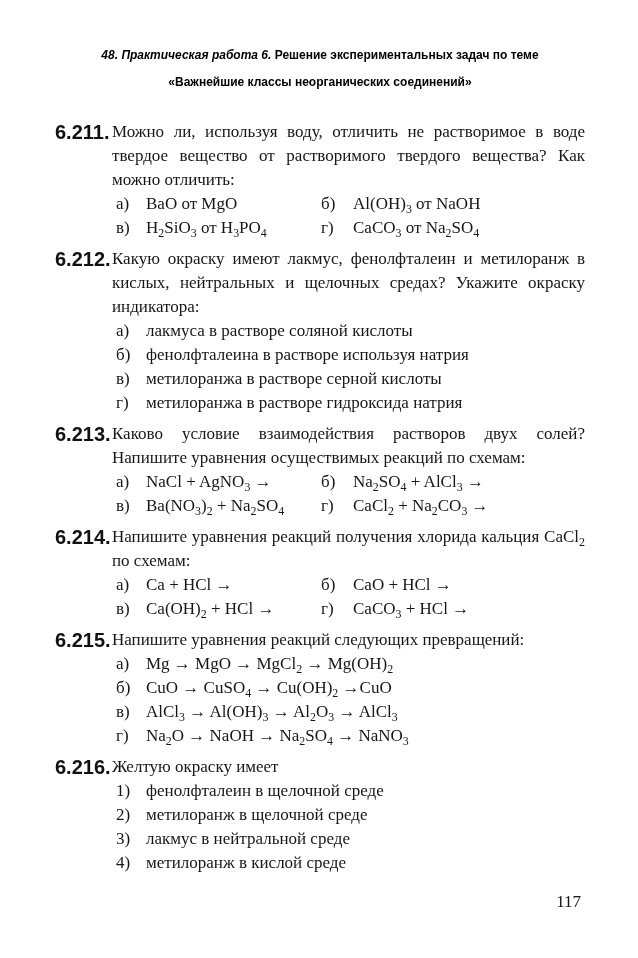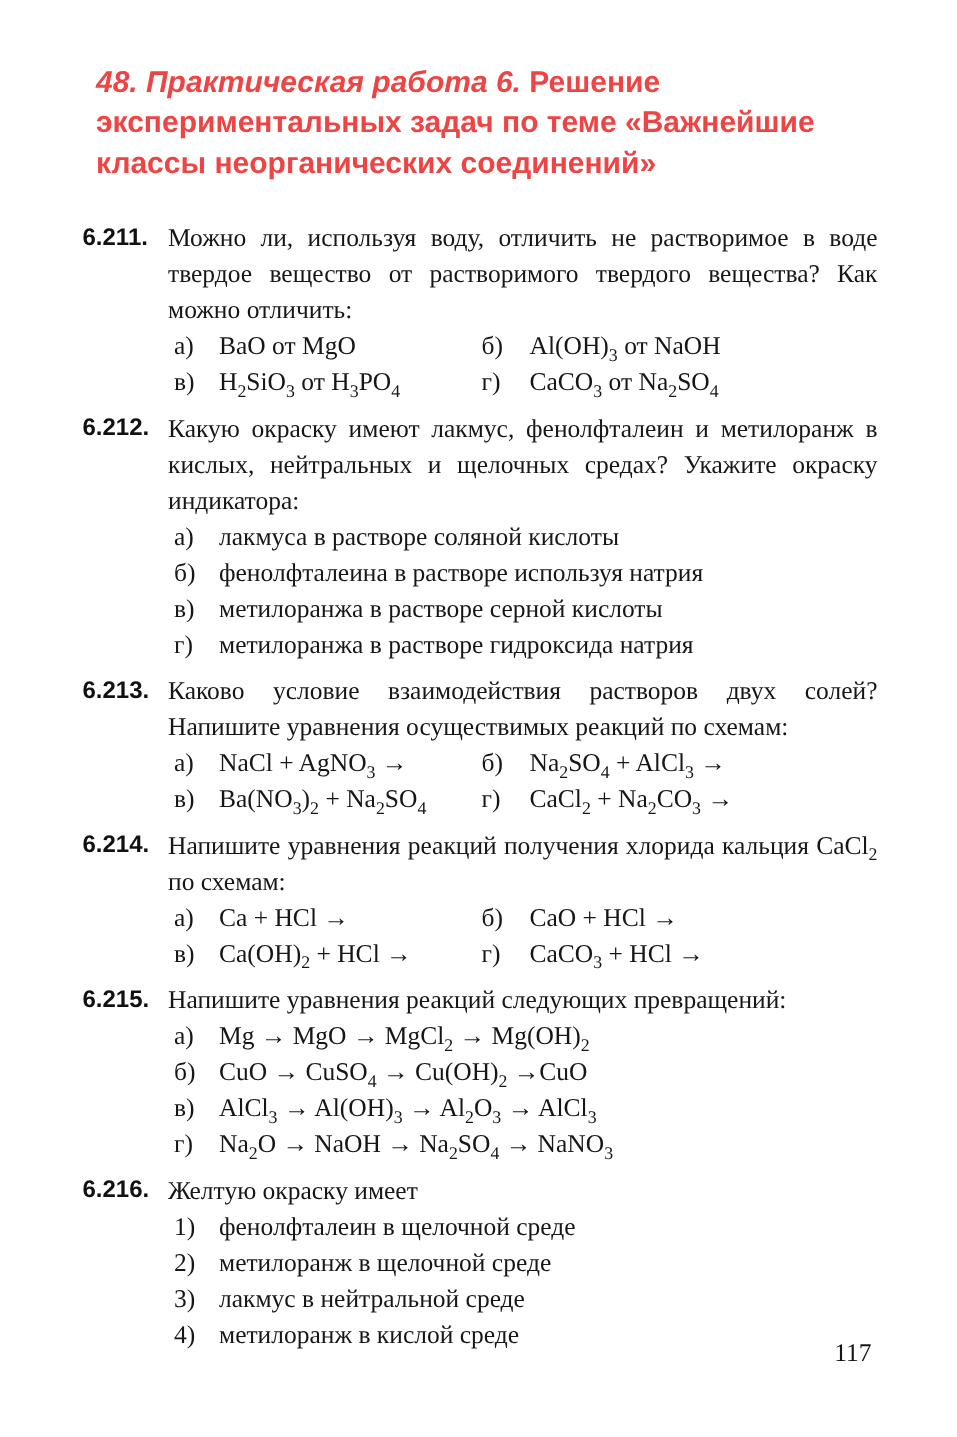--- a/index.html
+++ b/index.html
@@ -13,40 +13,40 @@
     position: relative;
     width: 638px;
     height: 958px;
     padding: 42px 53px 0 55px;
     overflow: hidden;
     background: #ffffff;
   }
   .title {
     font-family: "Liberation Sans", "DejaVu Sans", sans-serif;
     font-weight: bold;
-    font-size: 20px;
+    font-size: 12px;
     line-height: 27px;
-    text-align: left;
+    text-align: center;
     max-width: 512px;
     margin: 0 auto 24px auto;
-    color: #ef4444;
+    color: #000000;
   }
   .title .t-italic { font-style: italic; }
   .problem {
     display: flex;
     align-items: flex-start;
     margin-bottom: 7px;
     font-size: 17px;
     line-height: 24px;
   }
   .problem-number {
     flex: 0 0 57px;
     font-family: "Liberation Sans", "DejaVu Sans", sans-serif;
     font-weight: bold;
-    font-size: 16px;
+    font-size: 20px;
     line-height: 24px;
     color: #111111;
   }
   .problem-content { flex: 1 1 auto; min-width: 0; font-family: Liberation Serif, serif; }
   .problem-body { text-align: justify; }
   .options { margin-left: 4px; }
   .options-2col {
     display: grid;
     grid-template-columns: 30px 175px 32px 1fr;
   }

